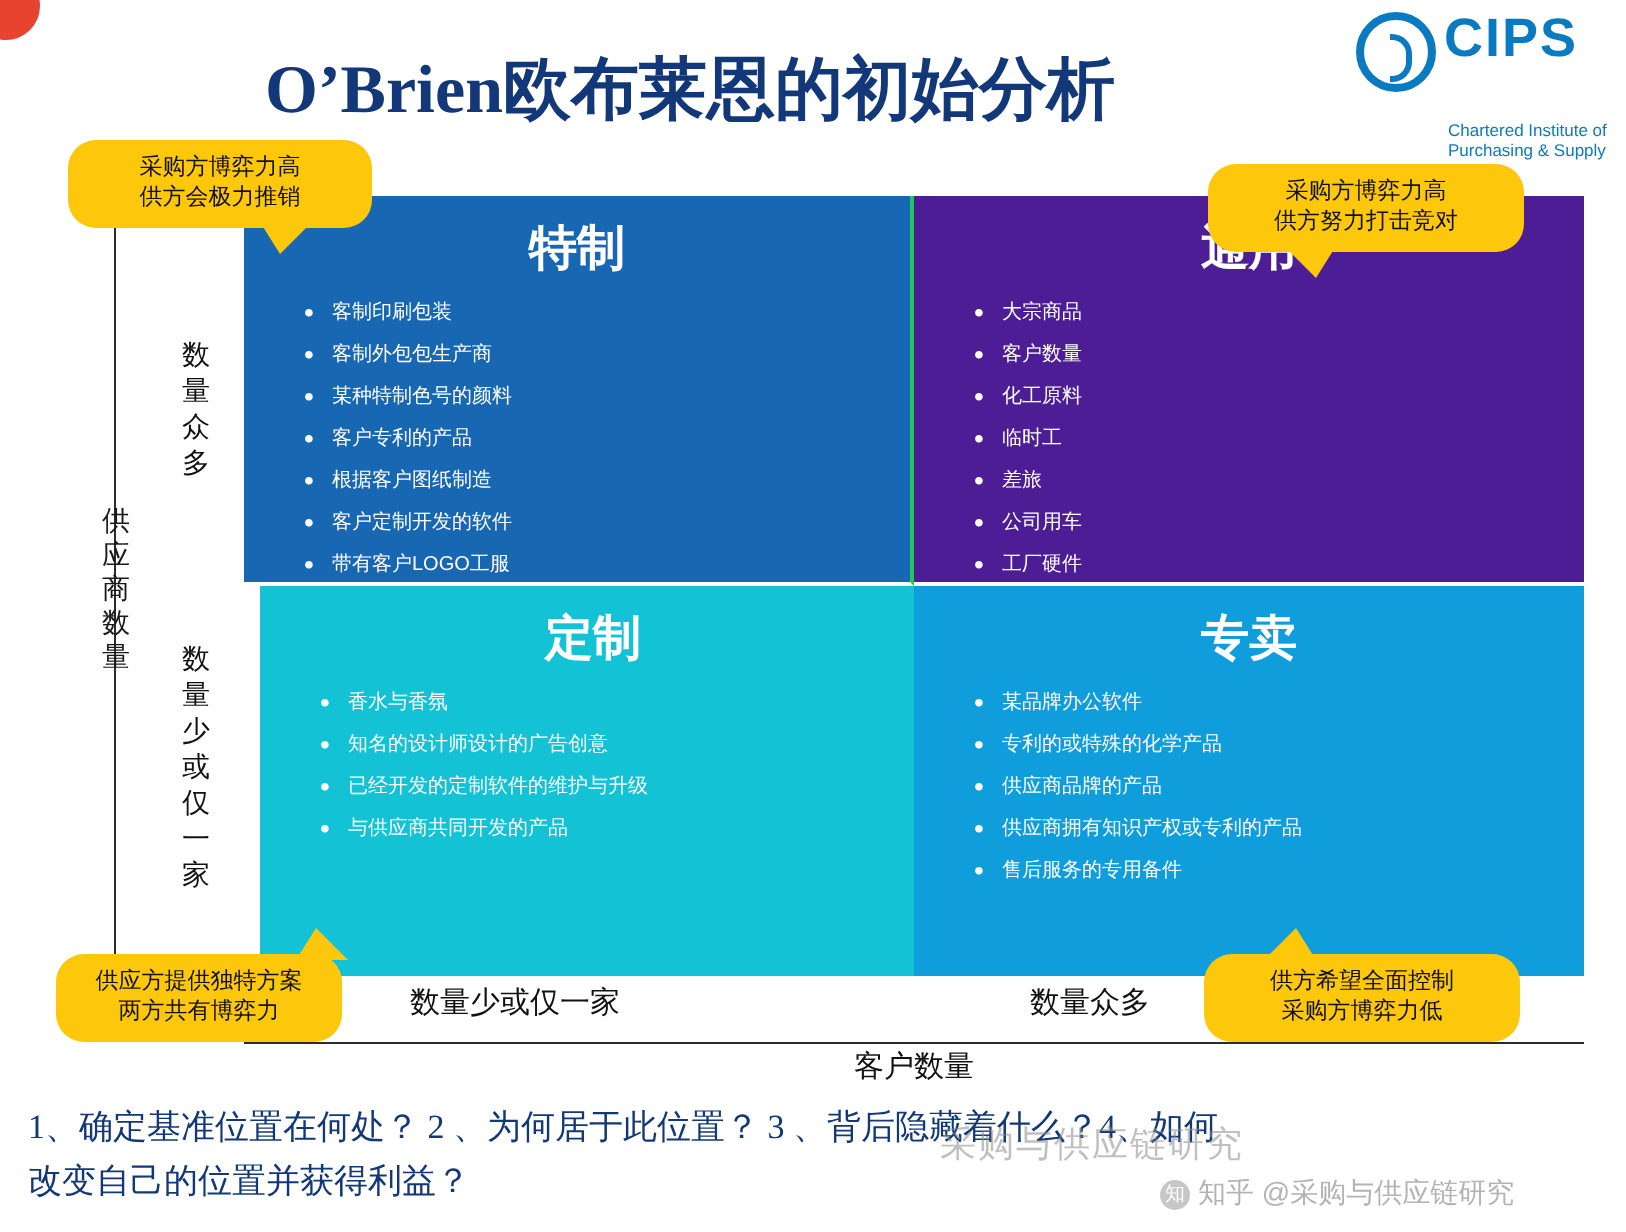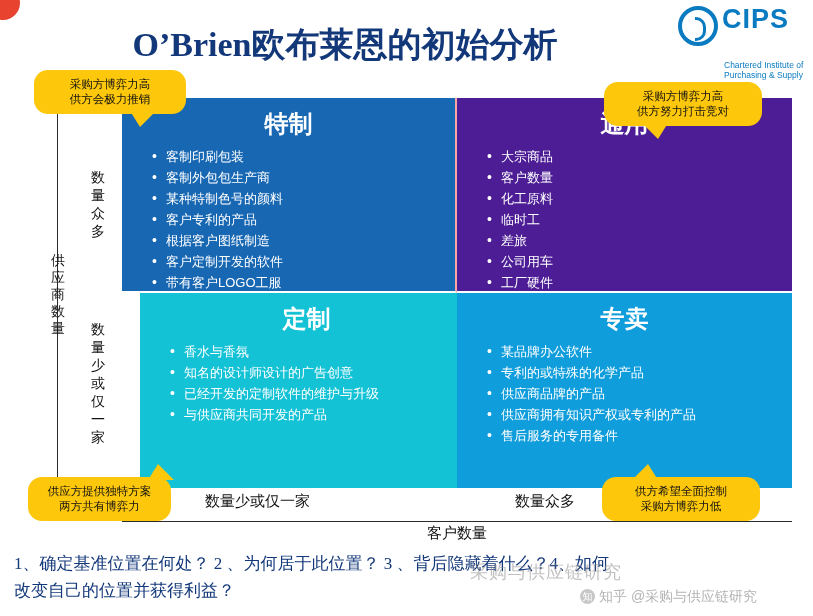--- a/index.html
+++ b/index.html
@@ -45,34 +45,34 @@
   
   #matrix{
     position:absolute;left:122px;top:98px;width:670px;height:390px;
   }
   .quad{
     position:absolute;width:50%;height:50%;box-sizing:border-box;
     padding:10px 14px 0 14px;
   }
   .q-tl{left:0;top:0;background:#1767b3;}
   .q-tr{left:50%;top:0;background:#4c1d95;}
-  .q-bl{left:18px;top:50%;background:#14c2d6;}
+  .q-bl{left:8px;top:50%;background:#14c2d6;}
   .q-br{left:50%;top:50%;background:#0f9ddc;}
-  .q-tl{border-right:2px solid #fca5a5;border-bottom:2px solid #ffffff;}
+  .q-tl{border-right:2px solid #22c55e;border-bottom:2px solid #ffffff;}
   .q-tr{border-bottom:2px solid #ffffff;}
   .q-bl{border-right:2px solid #ffffff;}
   .quad h3{
     margin:0 0 6px 0;text-align:center;color:#ffffff;font-size:23px;font-weight:bold;
     font-family:"Liberation Serif","DejaVu Serif",serif;
   }
   .quad ul{
     margin:0;padding:0 0 0 30px;list-style:none;
   }
   .quad li{
-    color:#ffffff;font-size:13px;line-height:21px;position:relative;
+    color:#ffffff;font-size:10px;line-height:21px;position:relative;
   }
   .quad li:before{
     content:"\2022";position:absolute;left:-14px;top:0;color:#ffffff;font-size:14px;
   }
   .q-tl h3,.q-tr h3{font-size:24px;}
   .q-bl h3,.q-br h3{font-size:24px;}
   
   #v-axis-line{
     position:absolute;left:57px;top:112px;width:1px;height:378px;background:#2b2b2b;
   }

